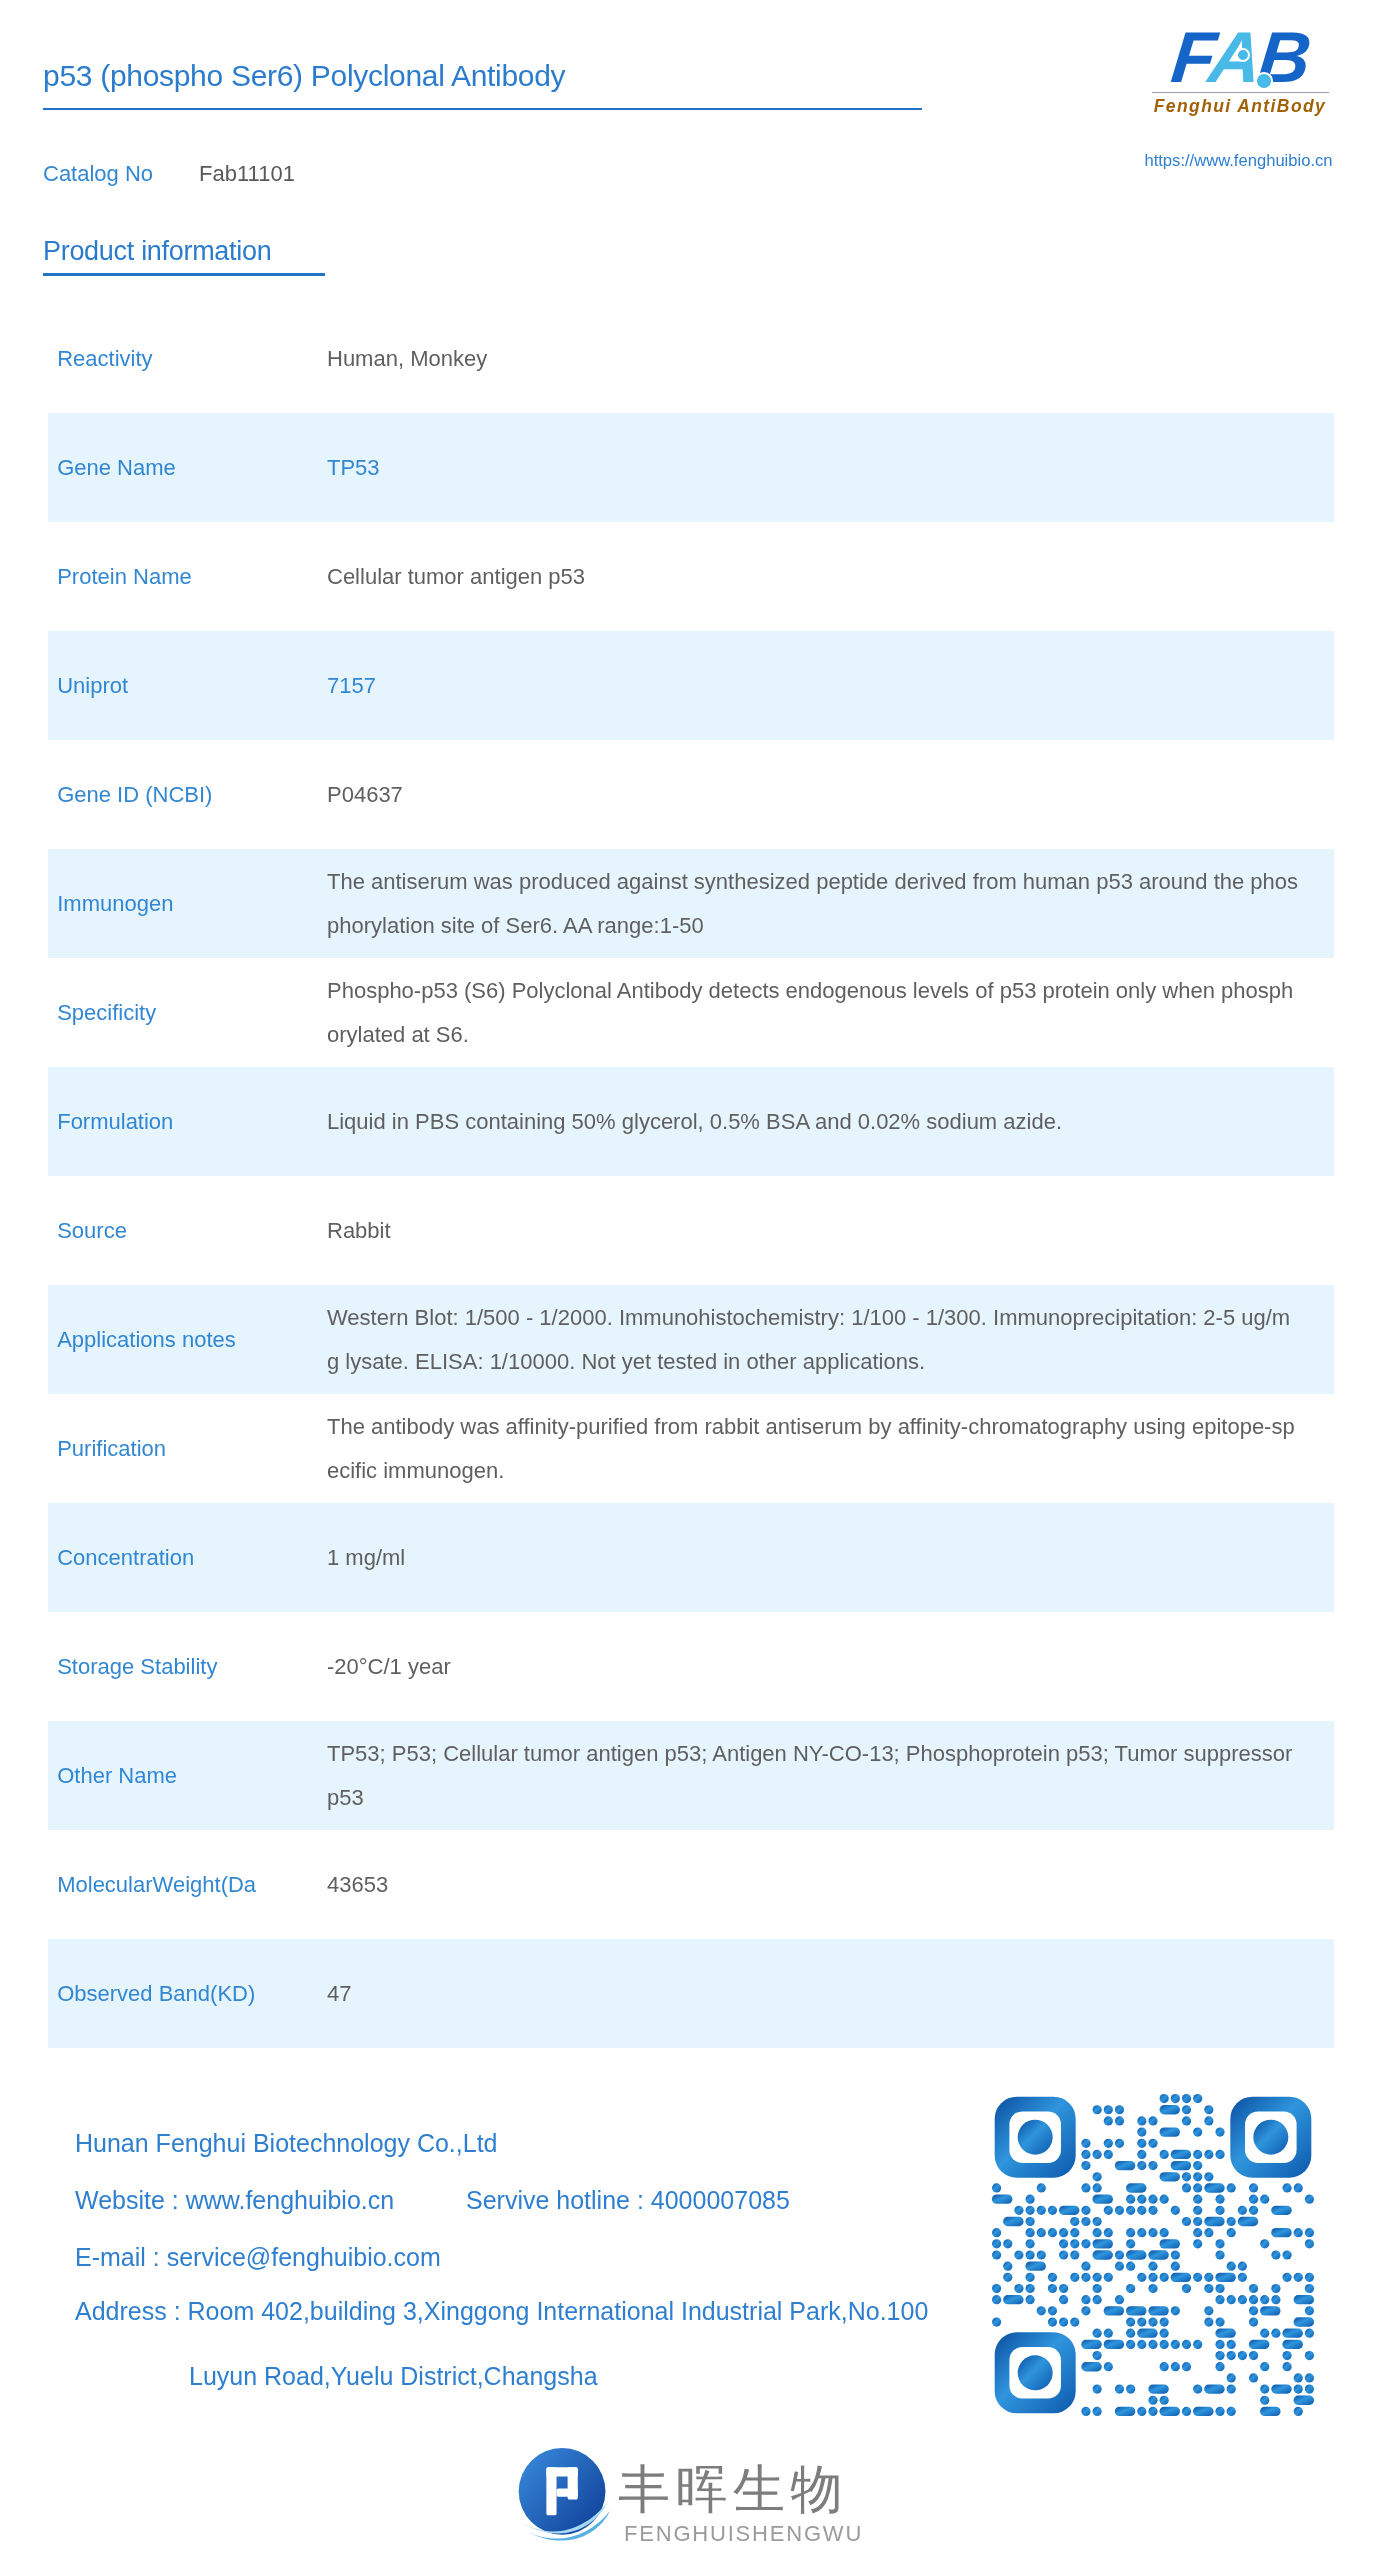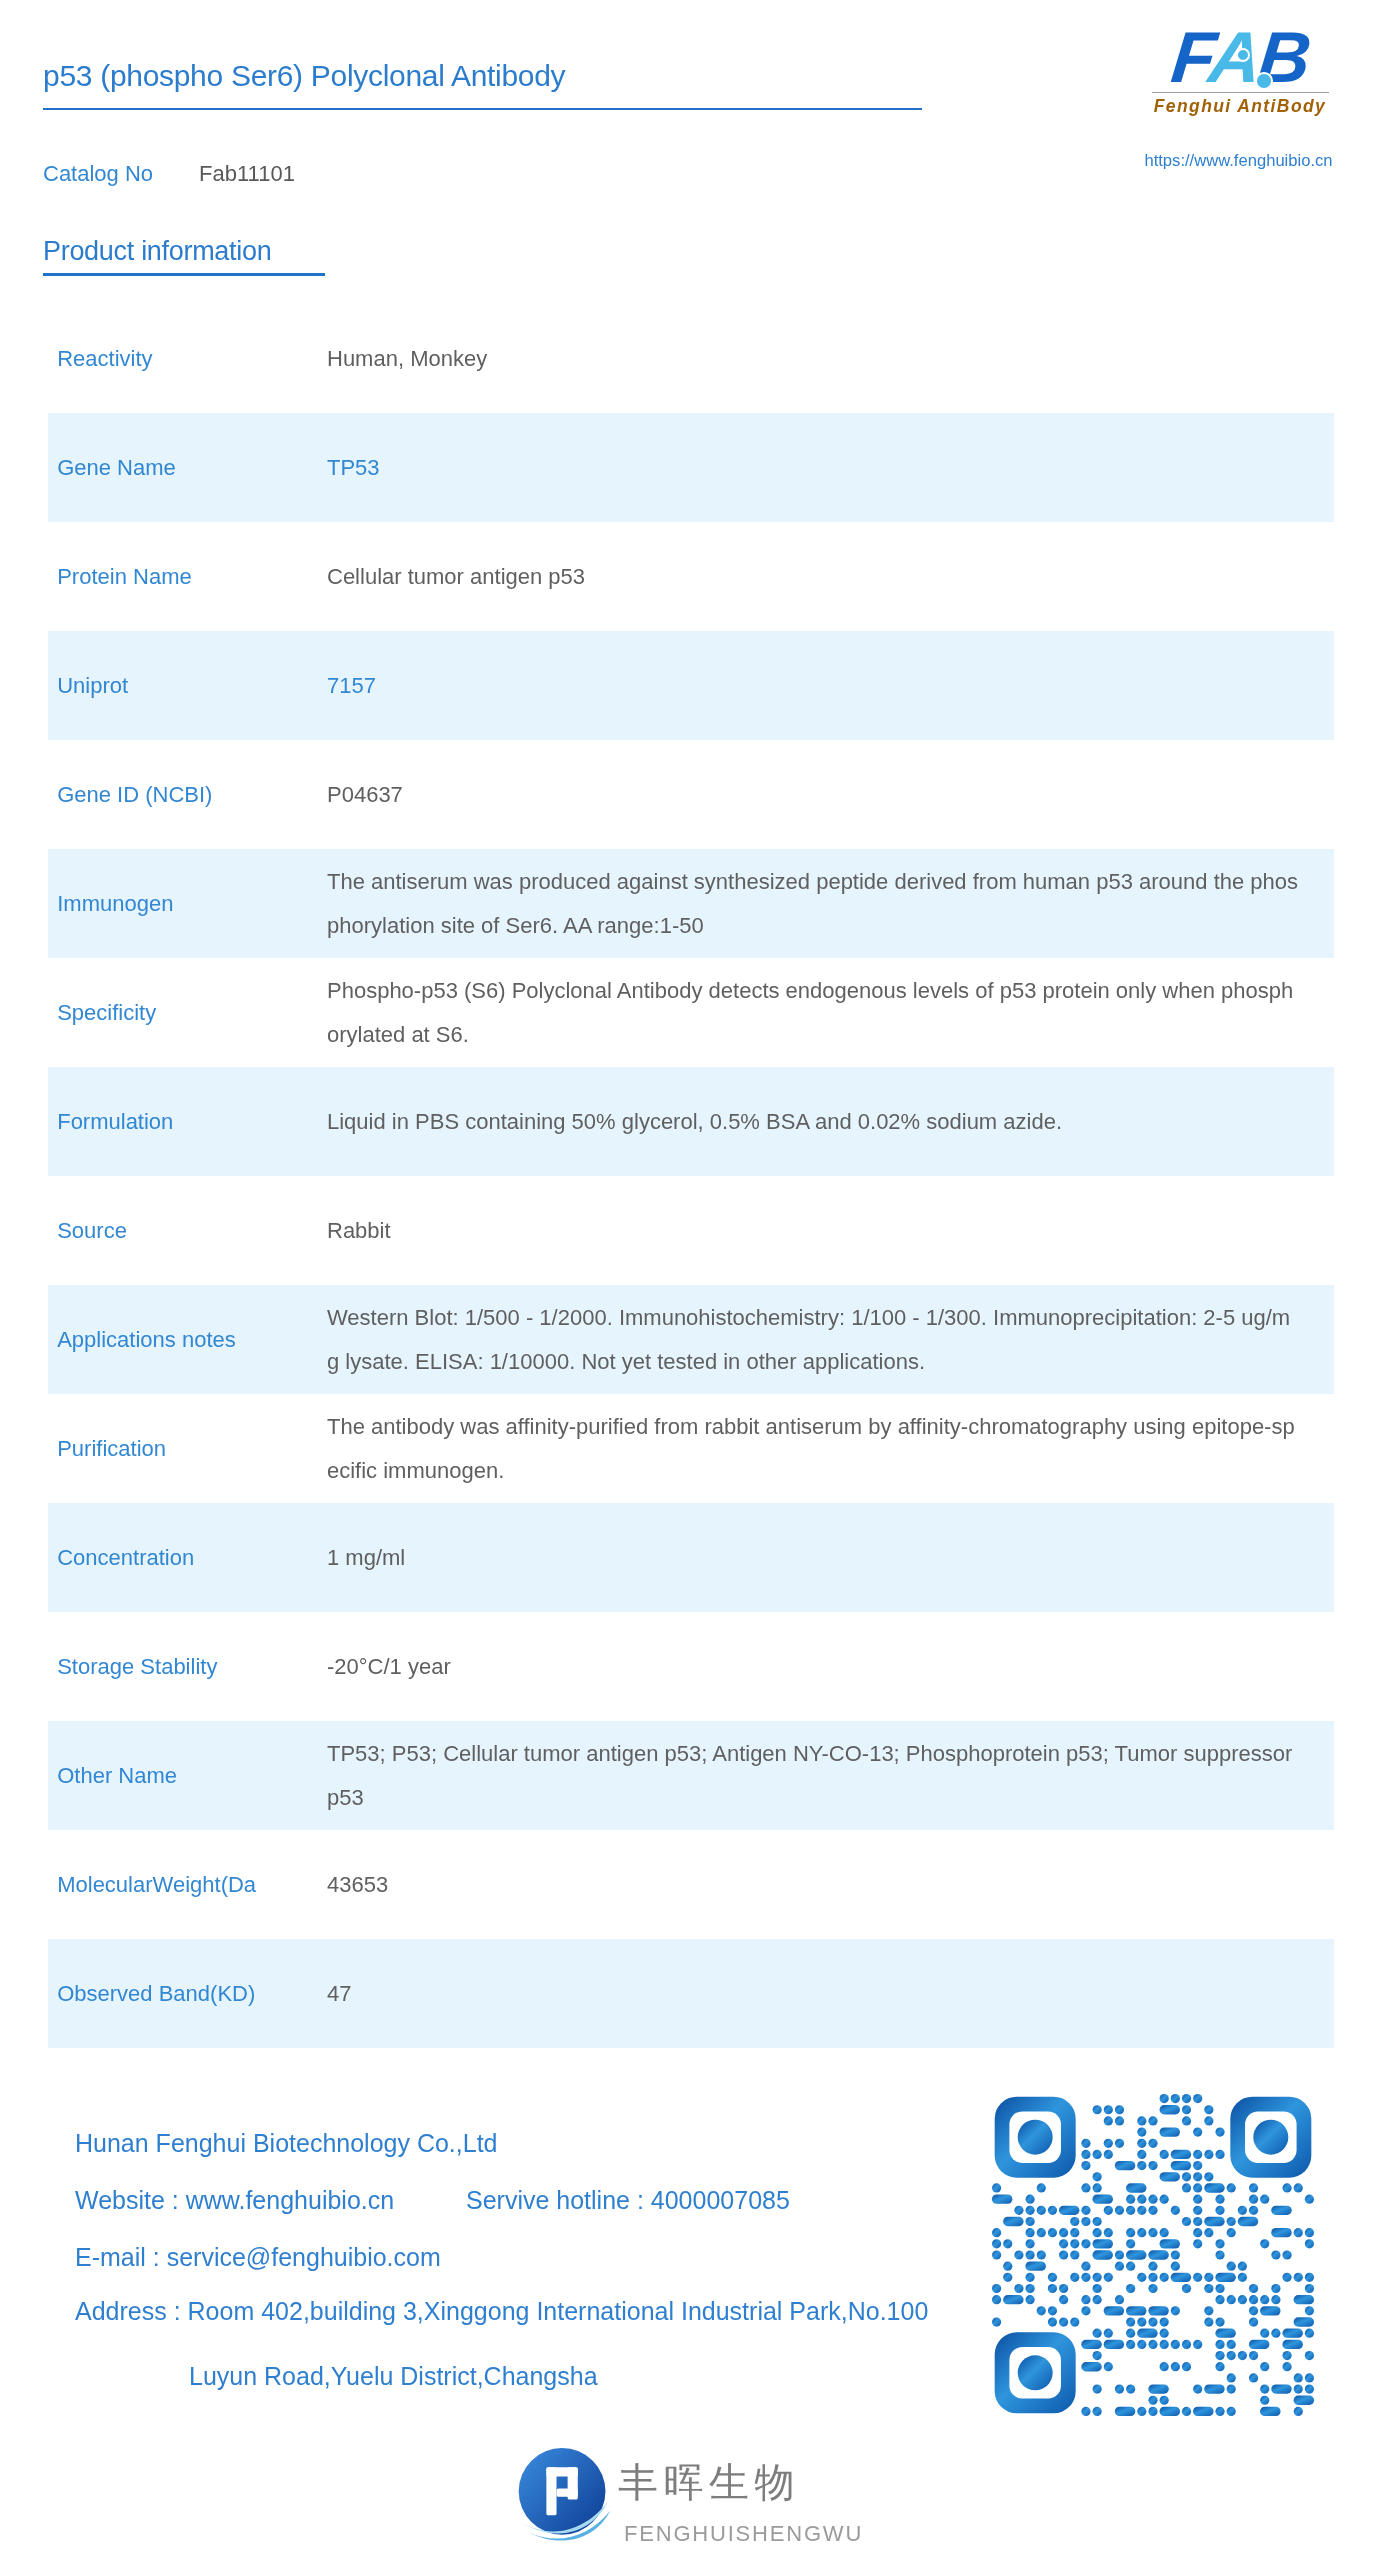--- a/index.html
+++ b/index.html
@@ -45,21 +45,21 @@
   .f-website{left:75px;top:2141px;}
   .f-hotline{left:466px;top:2141px;}
   .f-email{left:75px;top:2198px;}
   .f-address{left:75px;top:2252px;}
   .f-address2{left:189px;top:2317px;}
 
   .qr-wrap{position:absolute;left:991px;top:2093px;width:324px;height:324px;}
 
   .brand{position:absolute;left:515px;top:2444px;width:552px;height:110px;}
   .brand-icon{position:absolute;left:0;top:1.8px;width:96px;height:98px;}
-  .brand-cn{position:absolute;left:103px;top:11px;font-size:40px;letter-spacing:5.5px;color:var(--brand-gray);white-space:nowrap;font-family:Liberation Mono, monospace;}
+  .brand-cn{position:absolute;left:103px;top:11px;font-size:52px;letter-spacing:5.5px;color:var(--brand-gray);white-space:nowrap;font-family:Liberation Mono, monospace;}
   .brand-en{position:absolute;left:109px;top:77px;font-size:22px;letter-spacing:1.8px;color:var(--brand-gray2);white-space:nowrap;}
 </style>
 </head>
 <body>
 
 <div class="page">
 
   <div class="page-title">p53 (phospho Ser6) Polyclonal Antibody</div>
   <div class="title-rule"></div>
 

